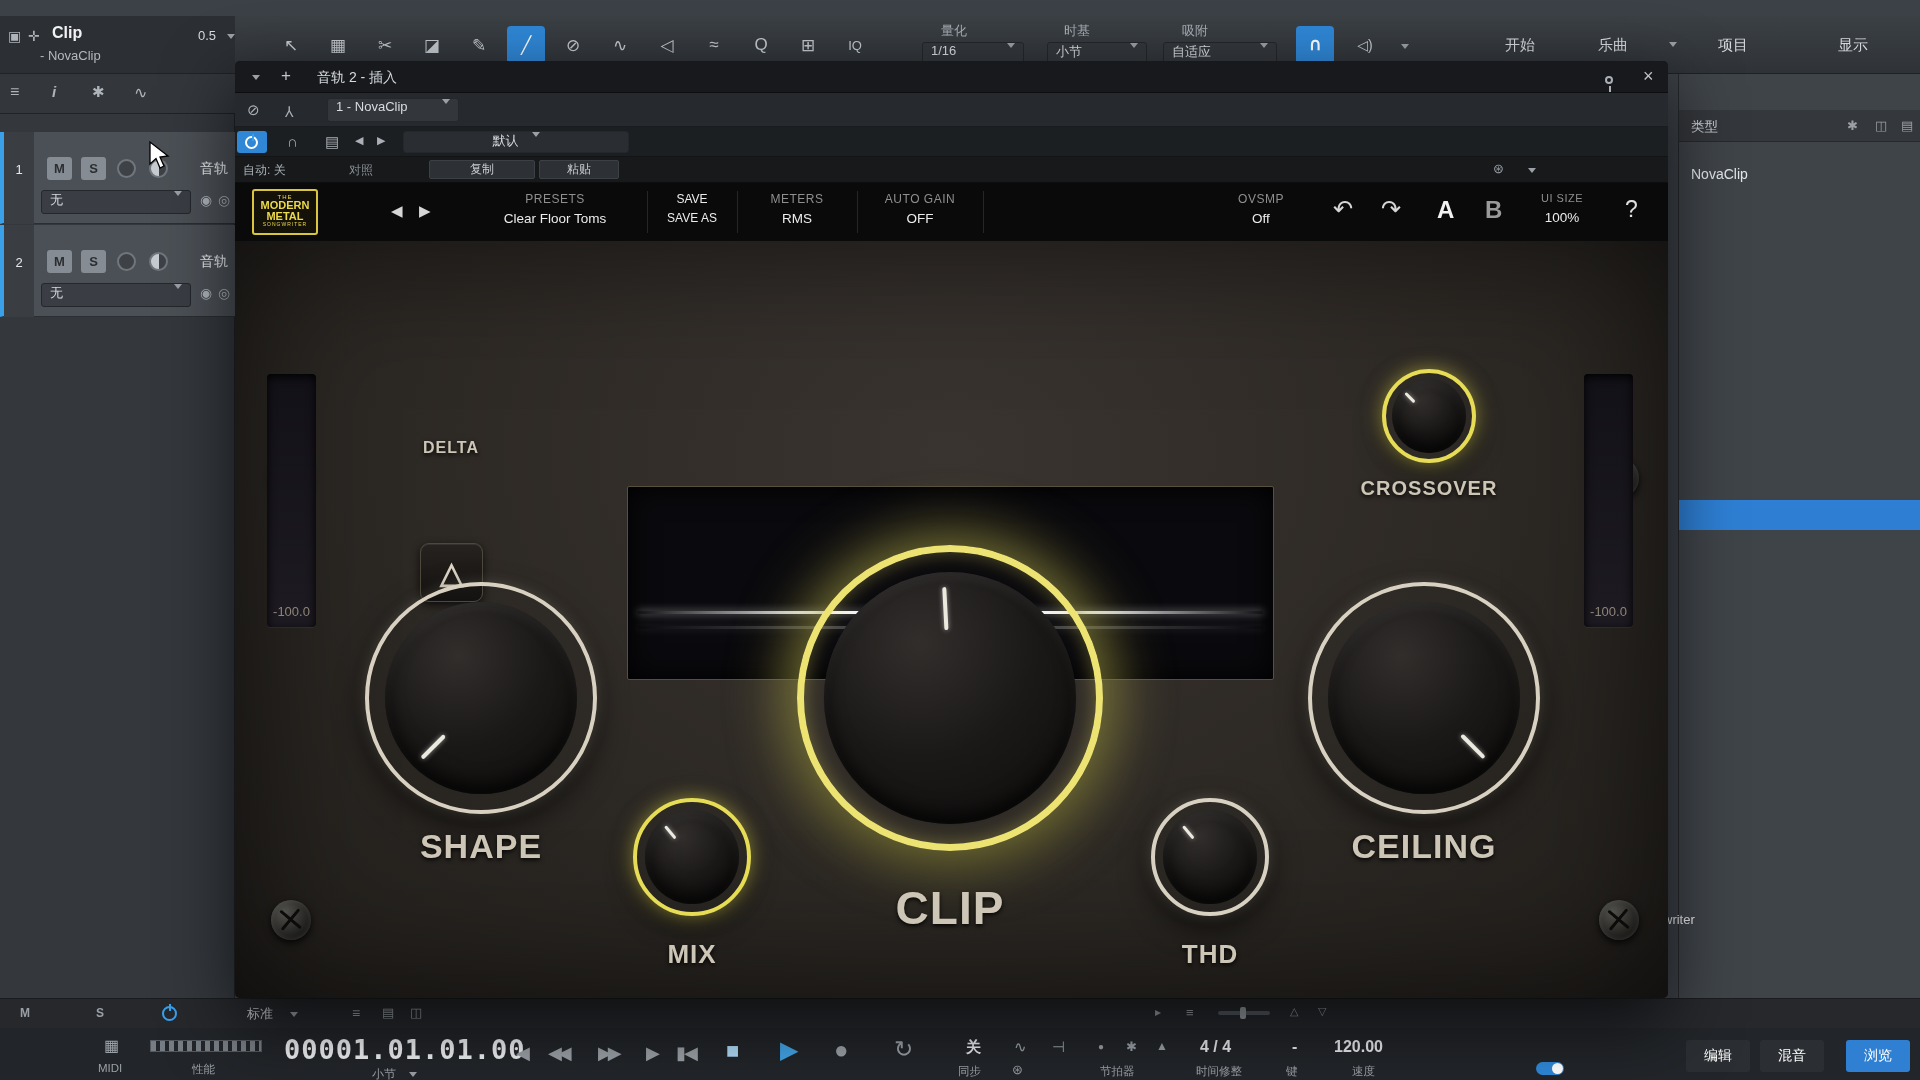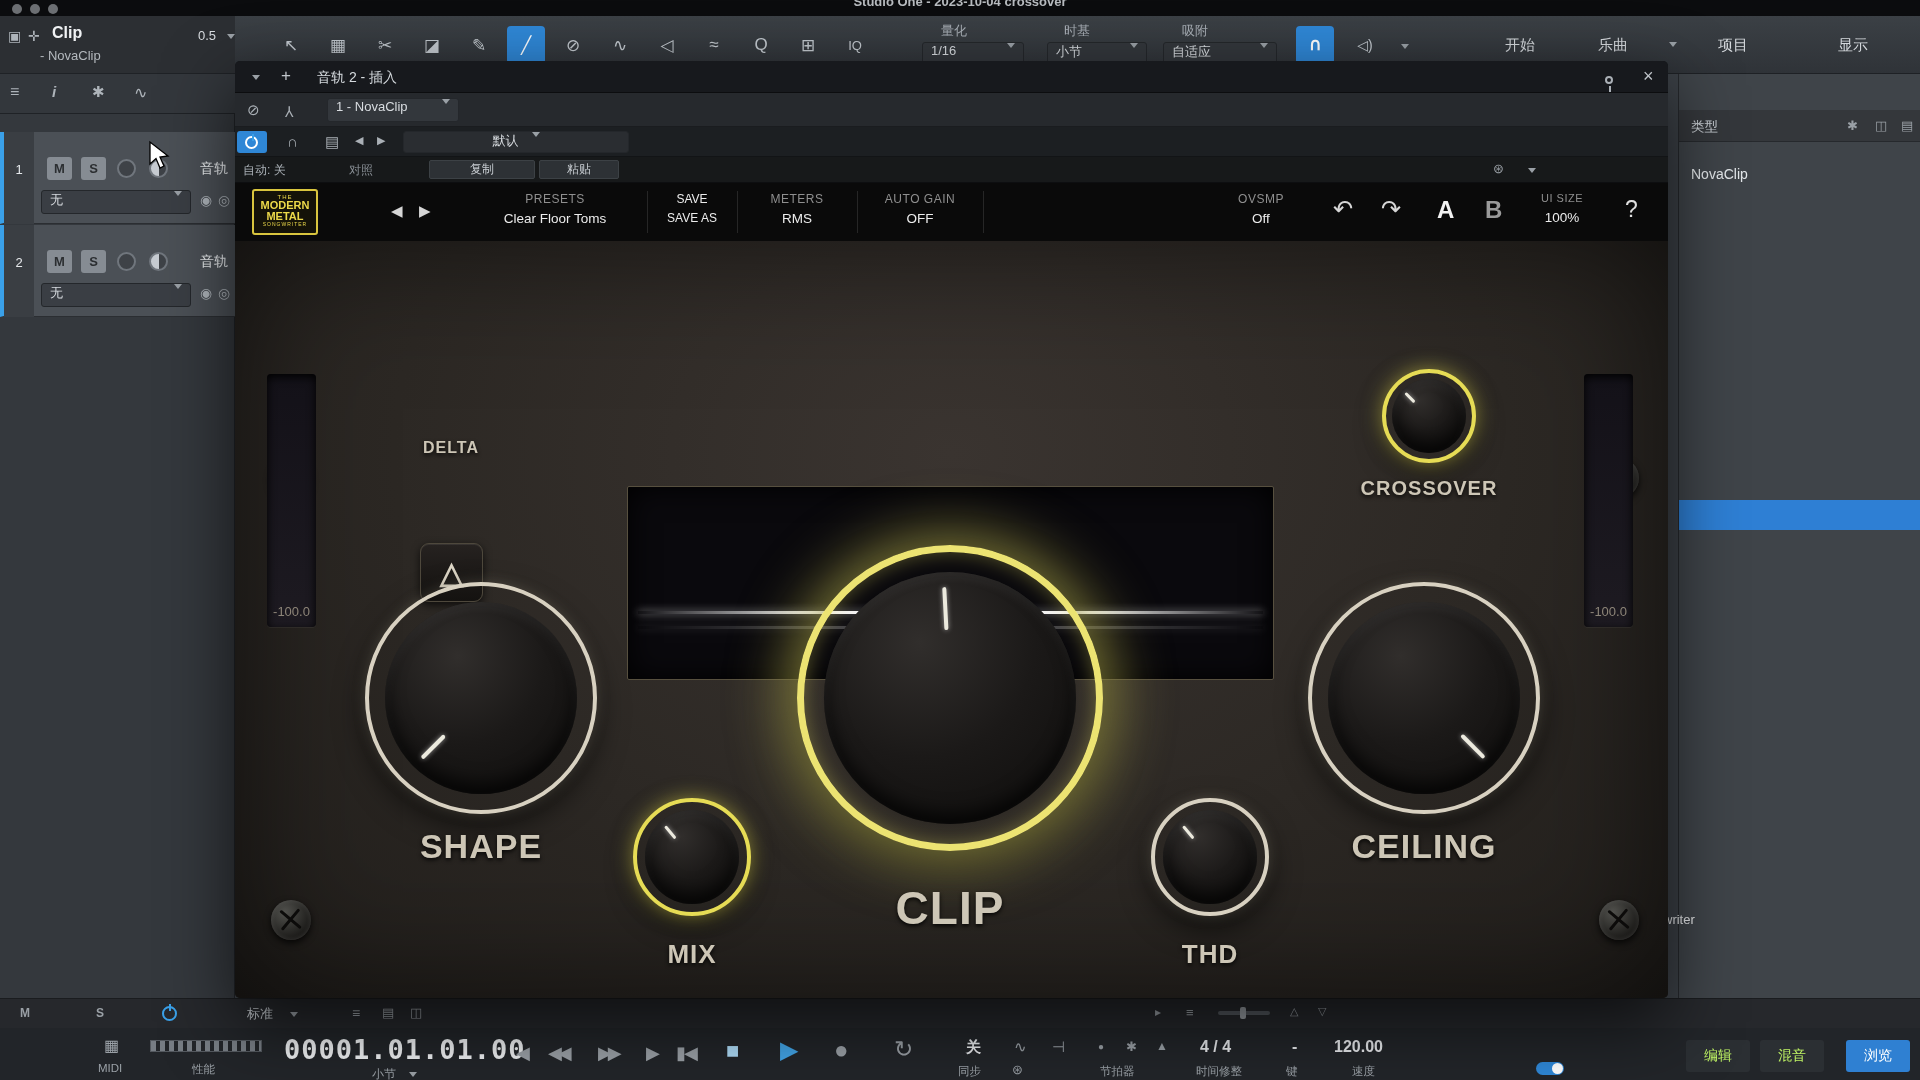--- a/index.html
+++ b/index.html
@@ -43,21 +43,21 @@
   
   #footer-strip{left:0;top:998px;width:1920px;height:30px;background:#26282c;border-top:1px solid #1a1c1f;z-index:4;color:#9aa0a6;}
   .powerico{display:inline-block;width:15px;height:15px;border:2px solid #3aa0e8;border-radius:50%;position:relative;}
   .powerico::after{content:"";position:absolute;left:4.5px;top:-4px;width:2px;height:7px;background:#3aa0e8;}
 
   
   #transport{left:0;top:1028px;width:1920px;height:52px;background:#222529;z-index:4;}
   .tr-ic{color:#9aa0a6;font-size:18px;}
   .tr-lbl{color:#9aa0a6;font-size:11.5px;}
   .bigval{color:#e9ebee;font-size:16px;font-weight:bold;}
-  .pagebtn{position:absolute;top:12px;height:32px;width:64px;border-radius:3px;display:flex;align-items:center;justify-content:center;font-size:14px;color:#bef264;background:#2b2f33;}
+  .pagebtn{position:absolute;top:12px;height:32px;width:64px;border-radius:3px;display:flex;align-items:center;justify-content:center;font-size:14px;color:#ffffff;background:#2b2f33;}
   .pagebtn.active{background:#2f80d2;color:#fff;}
   .toggle{position:absolute;width:28px;height:13px;border-radius:7px;background:#2f87d6;}
   .toggle::after{content:"";position:absolute;right:1px;top:1px;width:11px;height:11px;border-radius:50%;background:#fff;}
 
   
   #plugin-window{left:235px;top:61px;width:1433px;height:937px;z-index:50;box-shadow:0 24px 70px rgba(0,0,0,.65);border-radius:5px;overflow:hidden;background:#17191d;}
   #pw-titlebar{position:absolute;left:0;top:0;width:100%;height:32px;background:#17191d;border-bottom:1px solid #0c0d0f;color:#d5dade;}
   #pw-row2{position:absolute;left:0;top:32px;width:100%;height:34px;background:#26292d;border-bottom:1px solid #1a1c1f;}
   #pw-row3{position:absolute;left:0;top:66px;width:100%;height:30px;background:#1c1f22;border-bottom:1px solid #121416;}
   #pw-row4{position:absolute;left:0;top:96px;width:100%;height:26px;background:#17191a;border-bottom:1px solid #0d0e10;}
@@ -94,26 +94,20 @@
   .knob-tick{position:absolute;left:calc(50% - 2px);top:6%;width:4px;height:17%;background:#eceade;border-radius:2px;box-shadow:0 0 5px rgba(255,255,255,.55);}
 
   
   #cursor{z-index:99;}
 </style>
 </head>
 <body>
 
 <div id="app">
 
-  <div id="macbar" class="a">
-    <span class="tl-dot" style="left:12px"></span>
-    <span class="tl-dot" style="left:30px"></span>
-    <span class="tl-dot" style="left:48px"></span>
-    <span id="mac-title">Studio One - 2023-10-04 crossover</span>
-  </div>
 
   <div id="toolbar" class="a">
     <div class="a" style="left:272px;top:10px;display:flex;gap:9px;">
       <div class="toolbtn">
           <span>↖</span>
         </div>
       <div class="toolbtn">
           <span>▦</span>
         </div>
       <div class="toolbtn">

